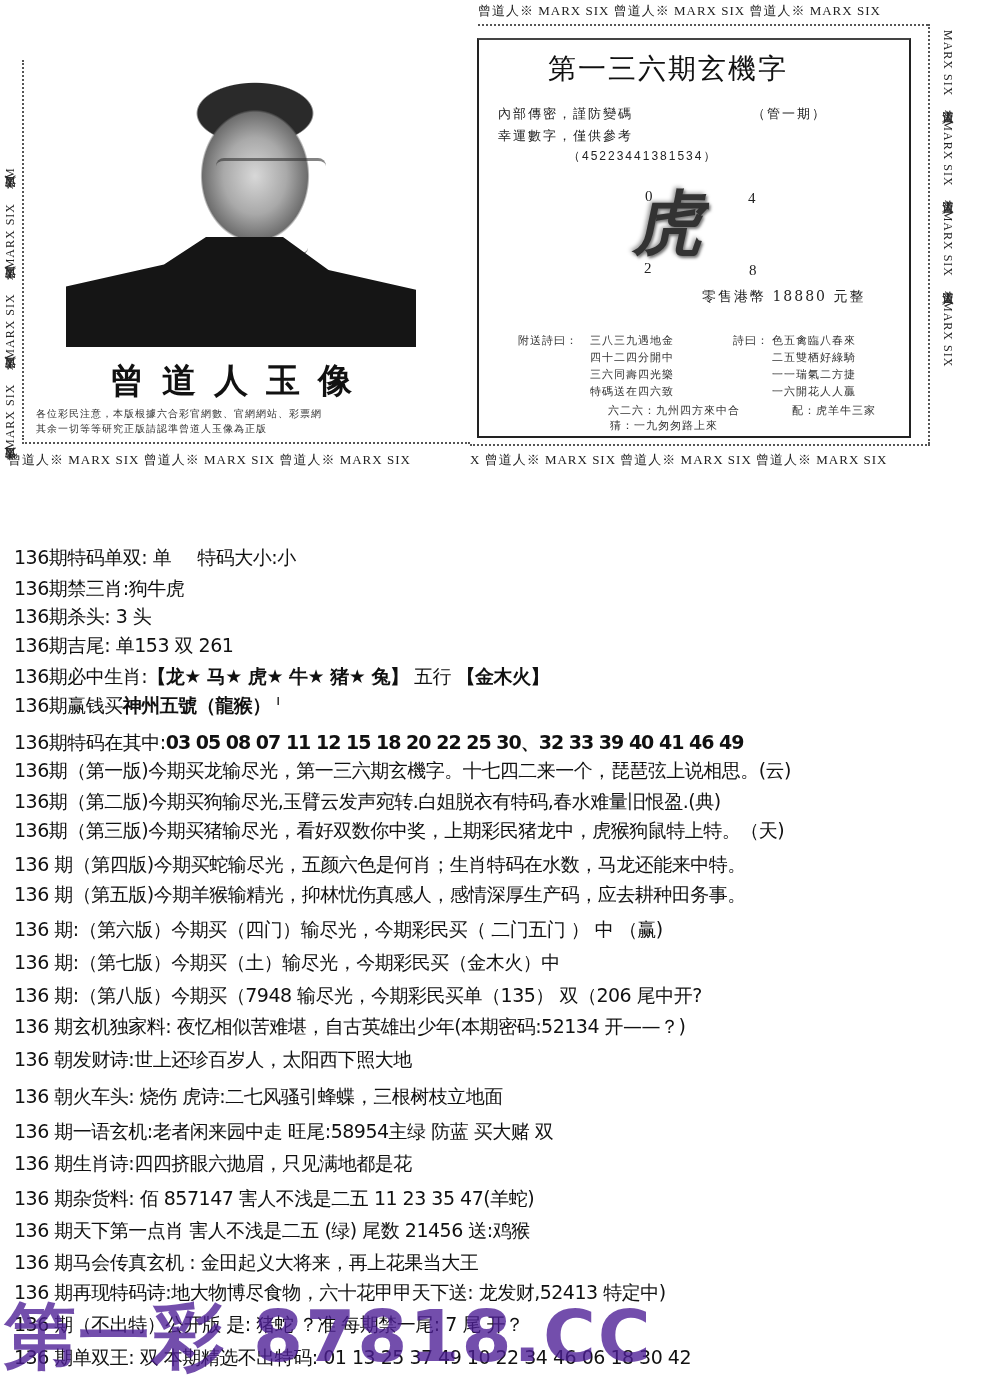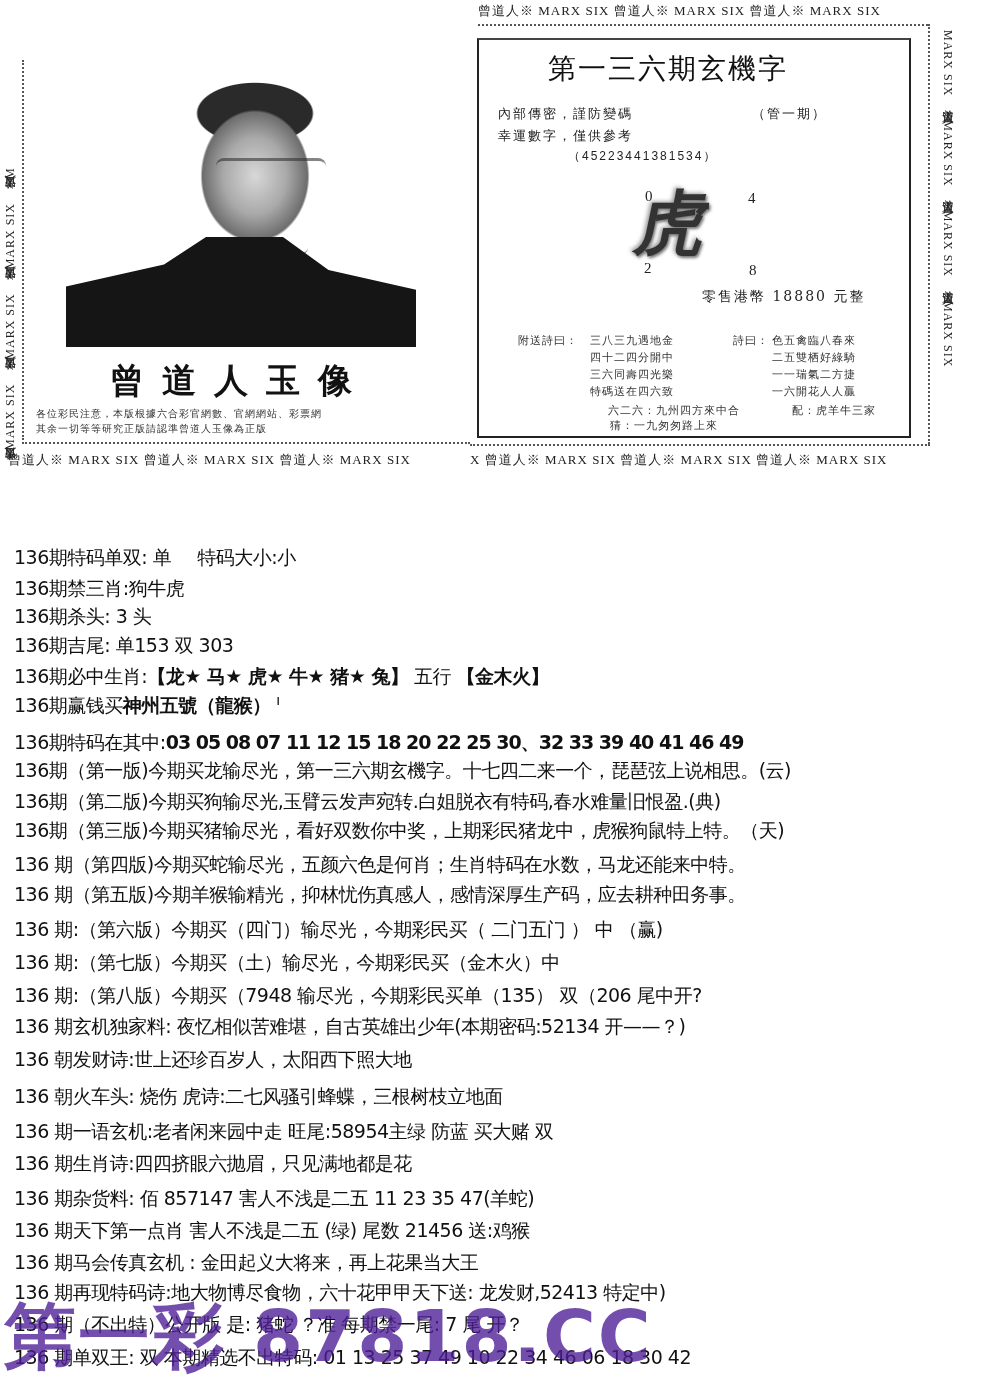--- a/index.html
+++ b/index.html
@@ -120,21 +120,21 @@
 <div class="line" style="top:545px;">
   <span>136期特码单双:</span><span> 单</span><span class="gap"></span><span>特码大小:</span><span>小</span>
 </div>
 <div class="line" style="top:576px;">
   <span>136期禁三肖:</span><span>狗牛虎</span>
 </div>
 <div class="line" style="top:604px;">
   <span>136期杀头:</span><span> 3 头</span>
 </div>
 <div class="line" style="top:633px;">
-  <span>136期吉尾:</span><span> 单153  双 303</span>
+  <span>136期吉尾:</span><span> 单153  双 261</span>
 </div>
 <div class="line" style="top:664px;">
   <span>136期必中生肖:</span><span class="b">【龙★ 马★ 虎★ 牛★ 猪★ 兔】</span><span> 五行 </span><span class="b">【金木火】</span>
 </div>
 <div class="line" style="top:693px;">
   <span>136期赢钱买</span><span class="b">神州五號（龍猴）</span><span> ᑊ</span>
 </div>
 <div class="line" style="top:730px;">
   <span>136期特码在其中:</span><span class="b" style="letter-spacing:-1px;">03  05  08  07  11  12  15  18  20  22  25  30、32  33  39  40  41  46  49</span>
 </div>

